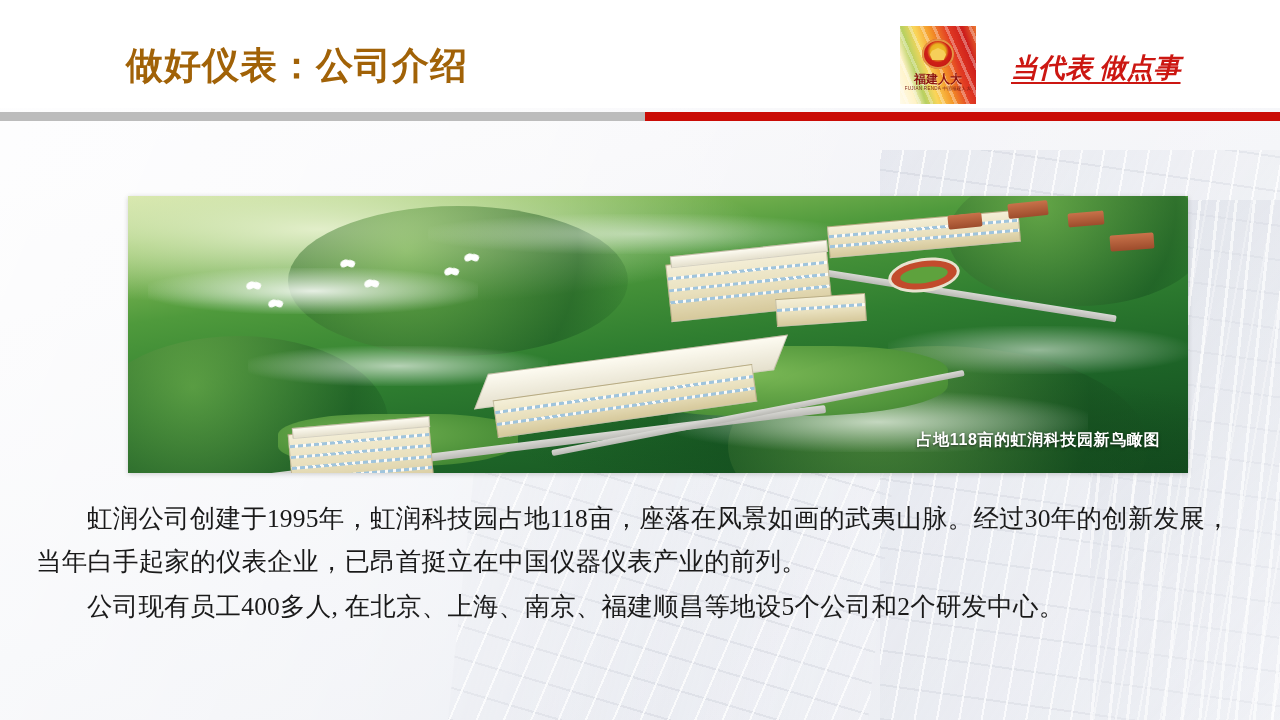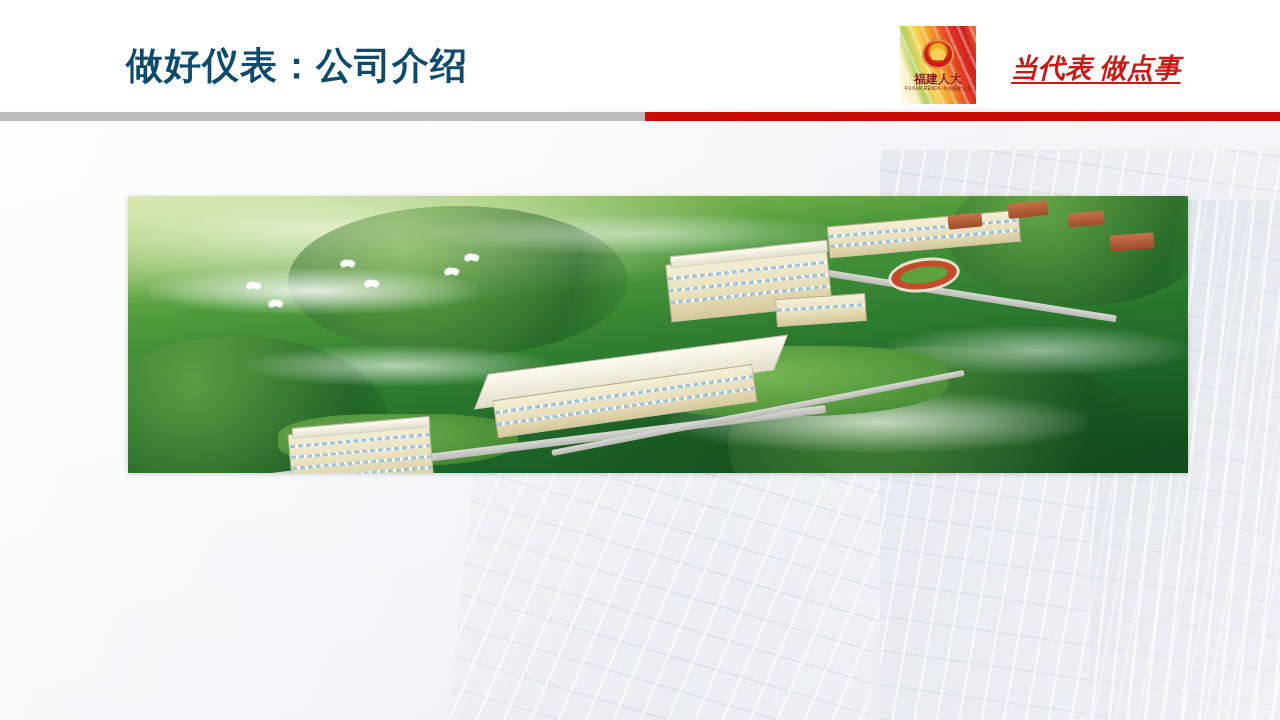--- a/index.html
+++ b/index.html
@@ -60,21 +60,21 @@
     position: absolute;
     left: 0; top: 0;
     width: 1280px; height: 108px;
     background: #ffffff;
   }
   .page-title {
     position: absolute;
     left: 126px; top: 44px;
     font-size: 37px;
     font-weight: 700;
-    color: #0c4a6e;
+    color: #a16207;
     letter-spacing: 1px;
     white-space: nowrap;
     line-height: 1.2;
   }
 
   .brand-logo {
     position: absolute;
     left: 900px; top: 26px;
     width: 76px; height: 78px;
     background:
@@ -364,16 +364,21 @@
     <div class="bldg" style="left:700px; top:22px; width:190px; height:30px; transform:rotate(-5deg);">
       <div class="win" style="top:8px;"></div>
       <div class="win" style="top:18px;"></div>
     </div>
 
     <div class="roof-red" style="left:820px; top:18px; width:34px; height:14px; transform:rotate(-6deg);"></div>
     <div class="roof-red" style="left:880px; top:6px;  width:40px; height:15px; transform:rotate(-6deg);"></div>
     <div class="roof-red" style="left:940px; top:16px; width:36px; height:14px; transform:rotate(-5deg);"></div>
     <div class="roof-red" style="left:982px; top:38px; width:44px; height:16px; transform:rotate(-4deg);"></div>
 
+    <div class="photo-caption">占地118亩的虹润科技园新鸟瞰图</div>
   </div>
 
+  <div class="body-text">
+    <p>虹润公司创建于1995年，虹润科技园占地118亩，座落在风景如画的武夷山脉。经过30年的创新发展，当年白手起家的仪表企业，已昂首挺立在中国仪器仪表产业的前列。</p>
+    <p>公司现有员工400多人, 在北京、上海、南京、福建顺昌等地设5个公司和2个研发中心。</p>
+  </div>
 
 </div>
 
 </body></html>

